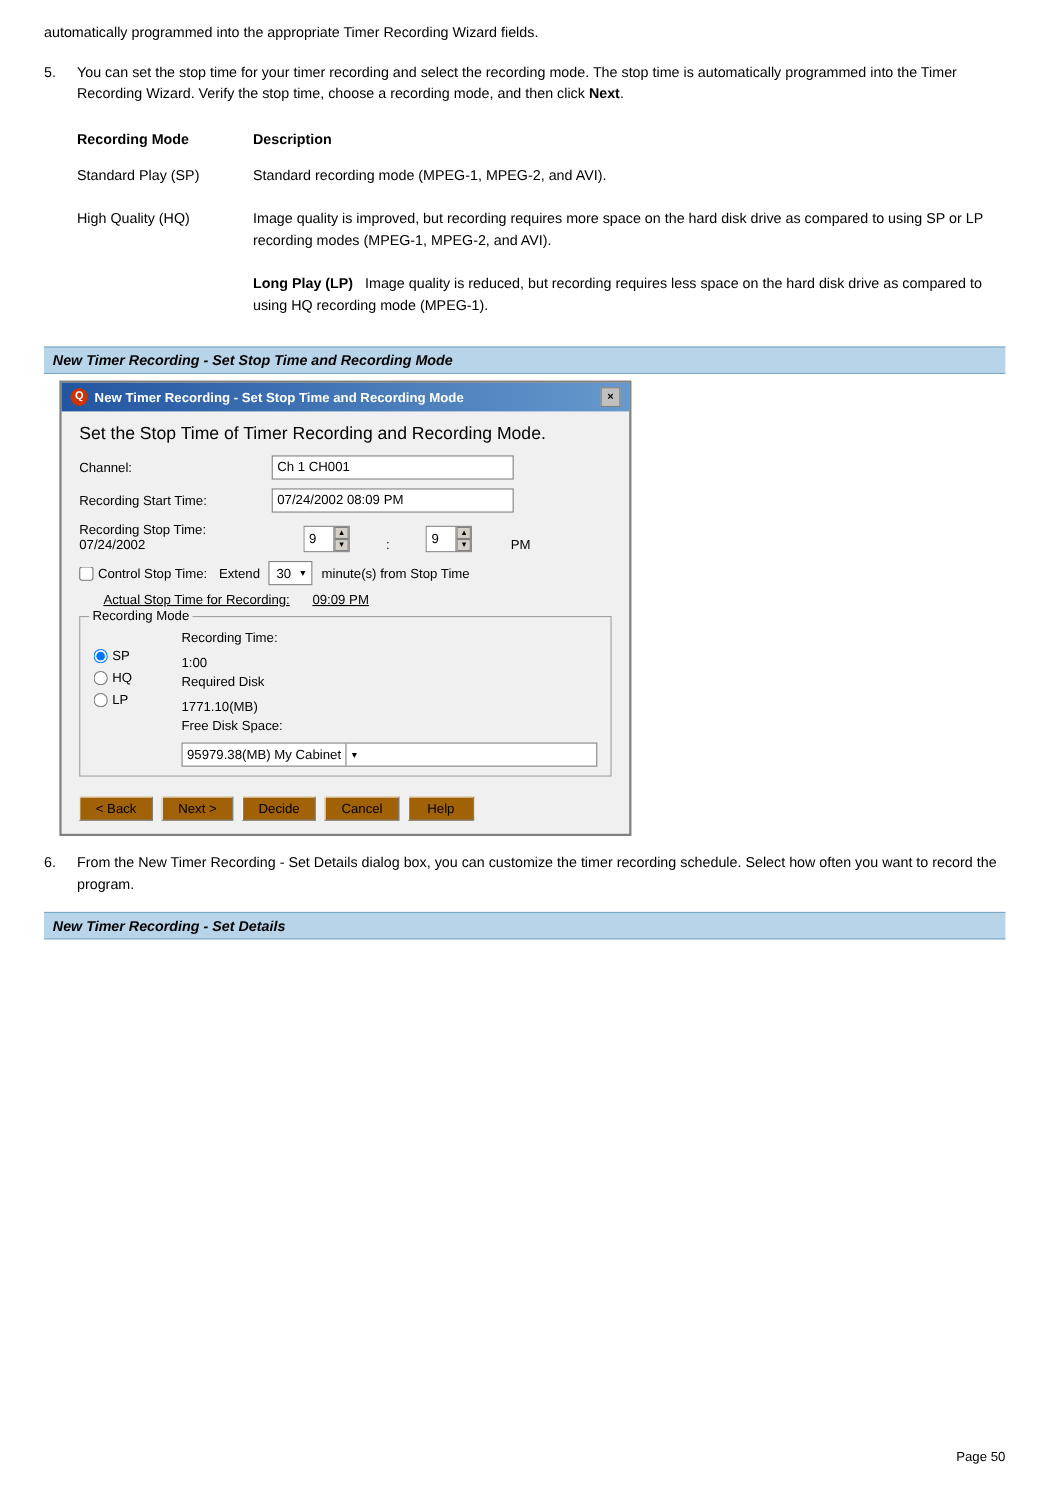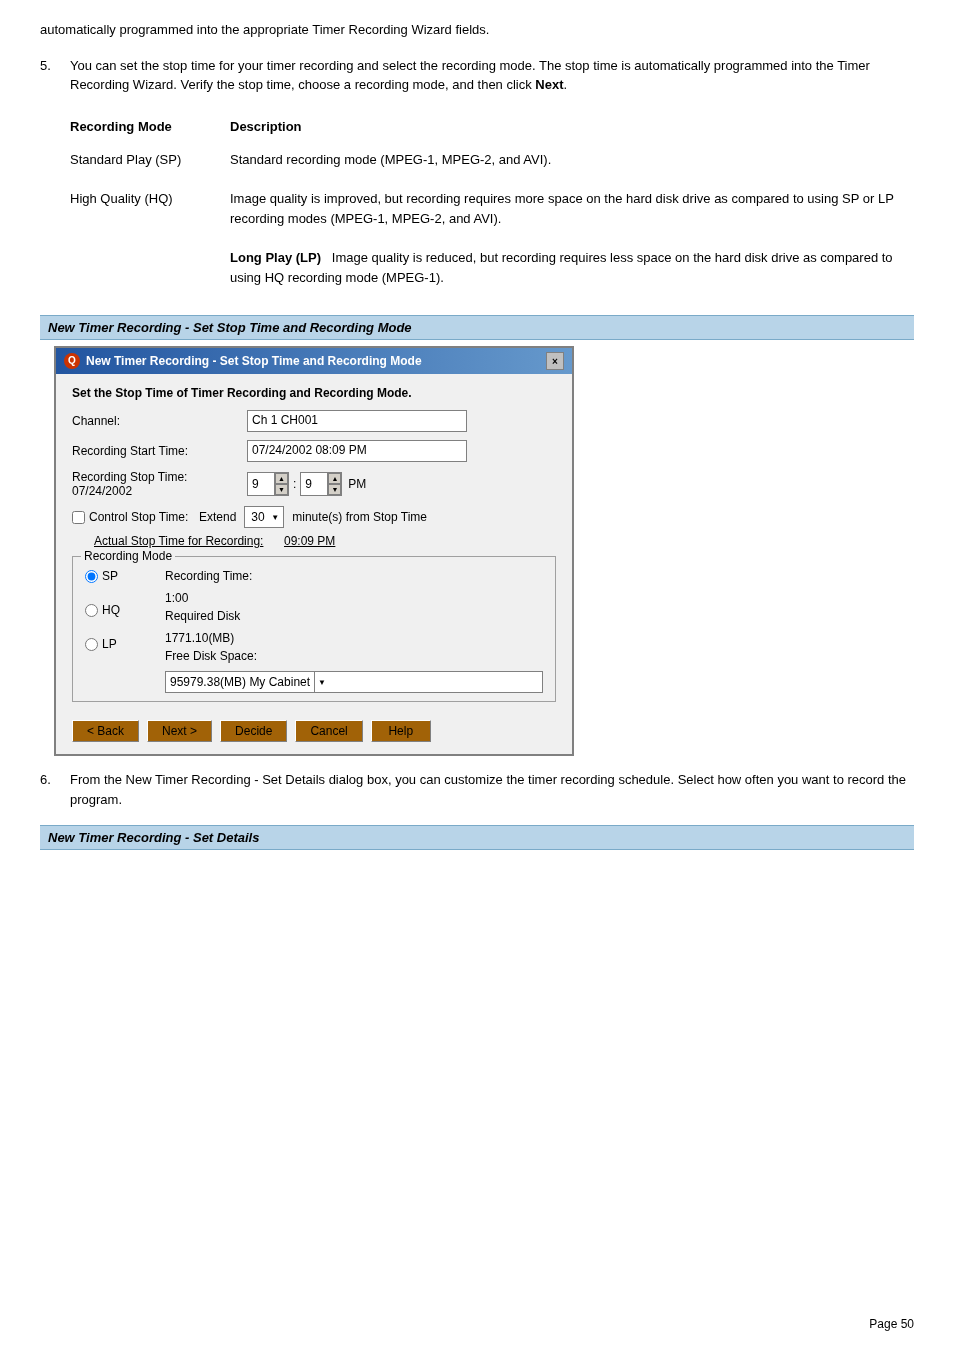--- a/index.html
+++ b/index.html
@@ -114,22 +114,21 @@
       align-items: center;
       justify-content: center;
       font-weight: bold;
       color: #000;
     }
     .dialog-body {
       padding: 12px 16px 8px 16px;
     }
     .dialog-desc {
       margin-bottom: 10px;
-      font-size: 12px;
-      font-weight: bold;
+      font-size: 16px;
     }
     .dialog-field-row {
       display: flex;
       align-items: center;
       margin-bottom: 8px;
       font-size: 12px;
     }
     .dialog-label {
       width: 175px;
       font-size: 12px;
@@ -137,23 +136,24 @@
     .dialog-input {
       background: #fff;
       border: 1px solid #808080;
       padding: 2px 4px;
       font-size: 12px;
       min-width: 220px;
       height: 22px;
     }
     .stop-time-row {
       display: flex;
-      align-items: center;
+      align-items: flex-end;
       margin-bottom: 8px;
       font-size: 12px;
+      gap: 29px;
     }
     .stop-time-label {
       width: 175px;
     }
     .spin-arrows {
       display: flex;
       flex-direction: column;
       border-left: 1px solid #808080;
       height: 22px;
       width: 14px;
@@ -257,22 +257,22 @@
       background: #f0f0f0;
       padding: 0 3px;
     }
     .mode-grid {
       display: flex;
       gap: 0;
     }
     .mode-radios {
       display: flex;
       flex-direction: column;
-      gap: 20px;
-      margin-top: 4px;
+      gap: 6px;
+      margin-top: 20px;
       min-width: 70px;
     }
     .radio-option {
       display: flex;
       align-items: center;
       gap: 4px;
       font-size: 12px;
     }
     .mode-info {
       display: flex;

